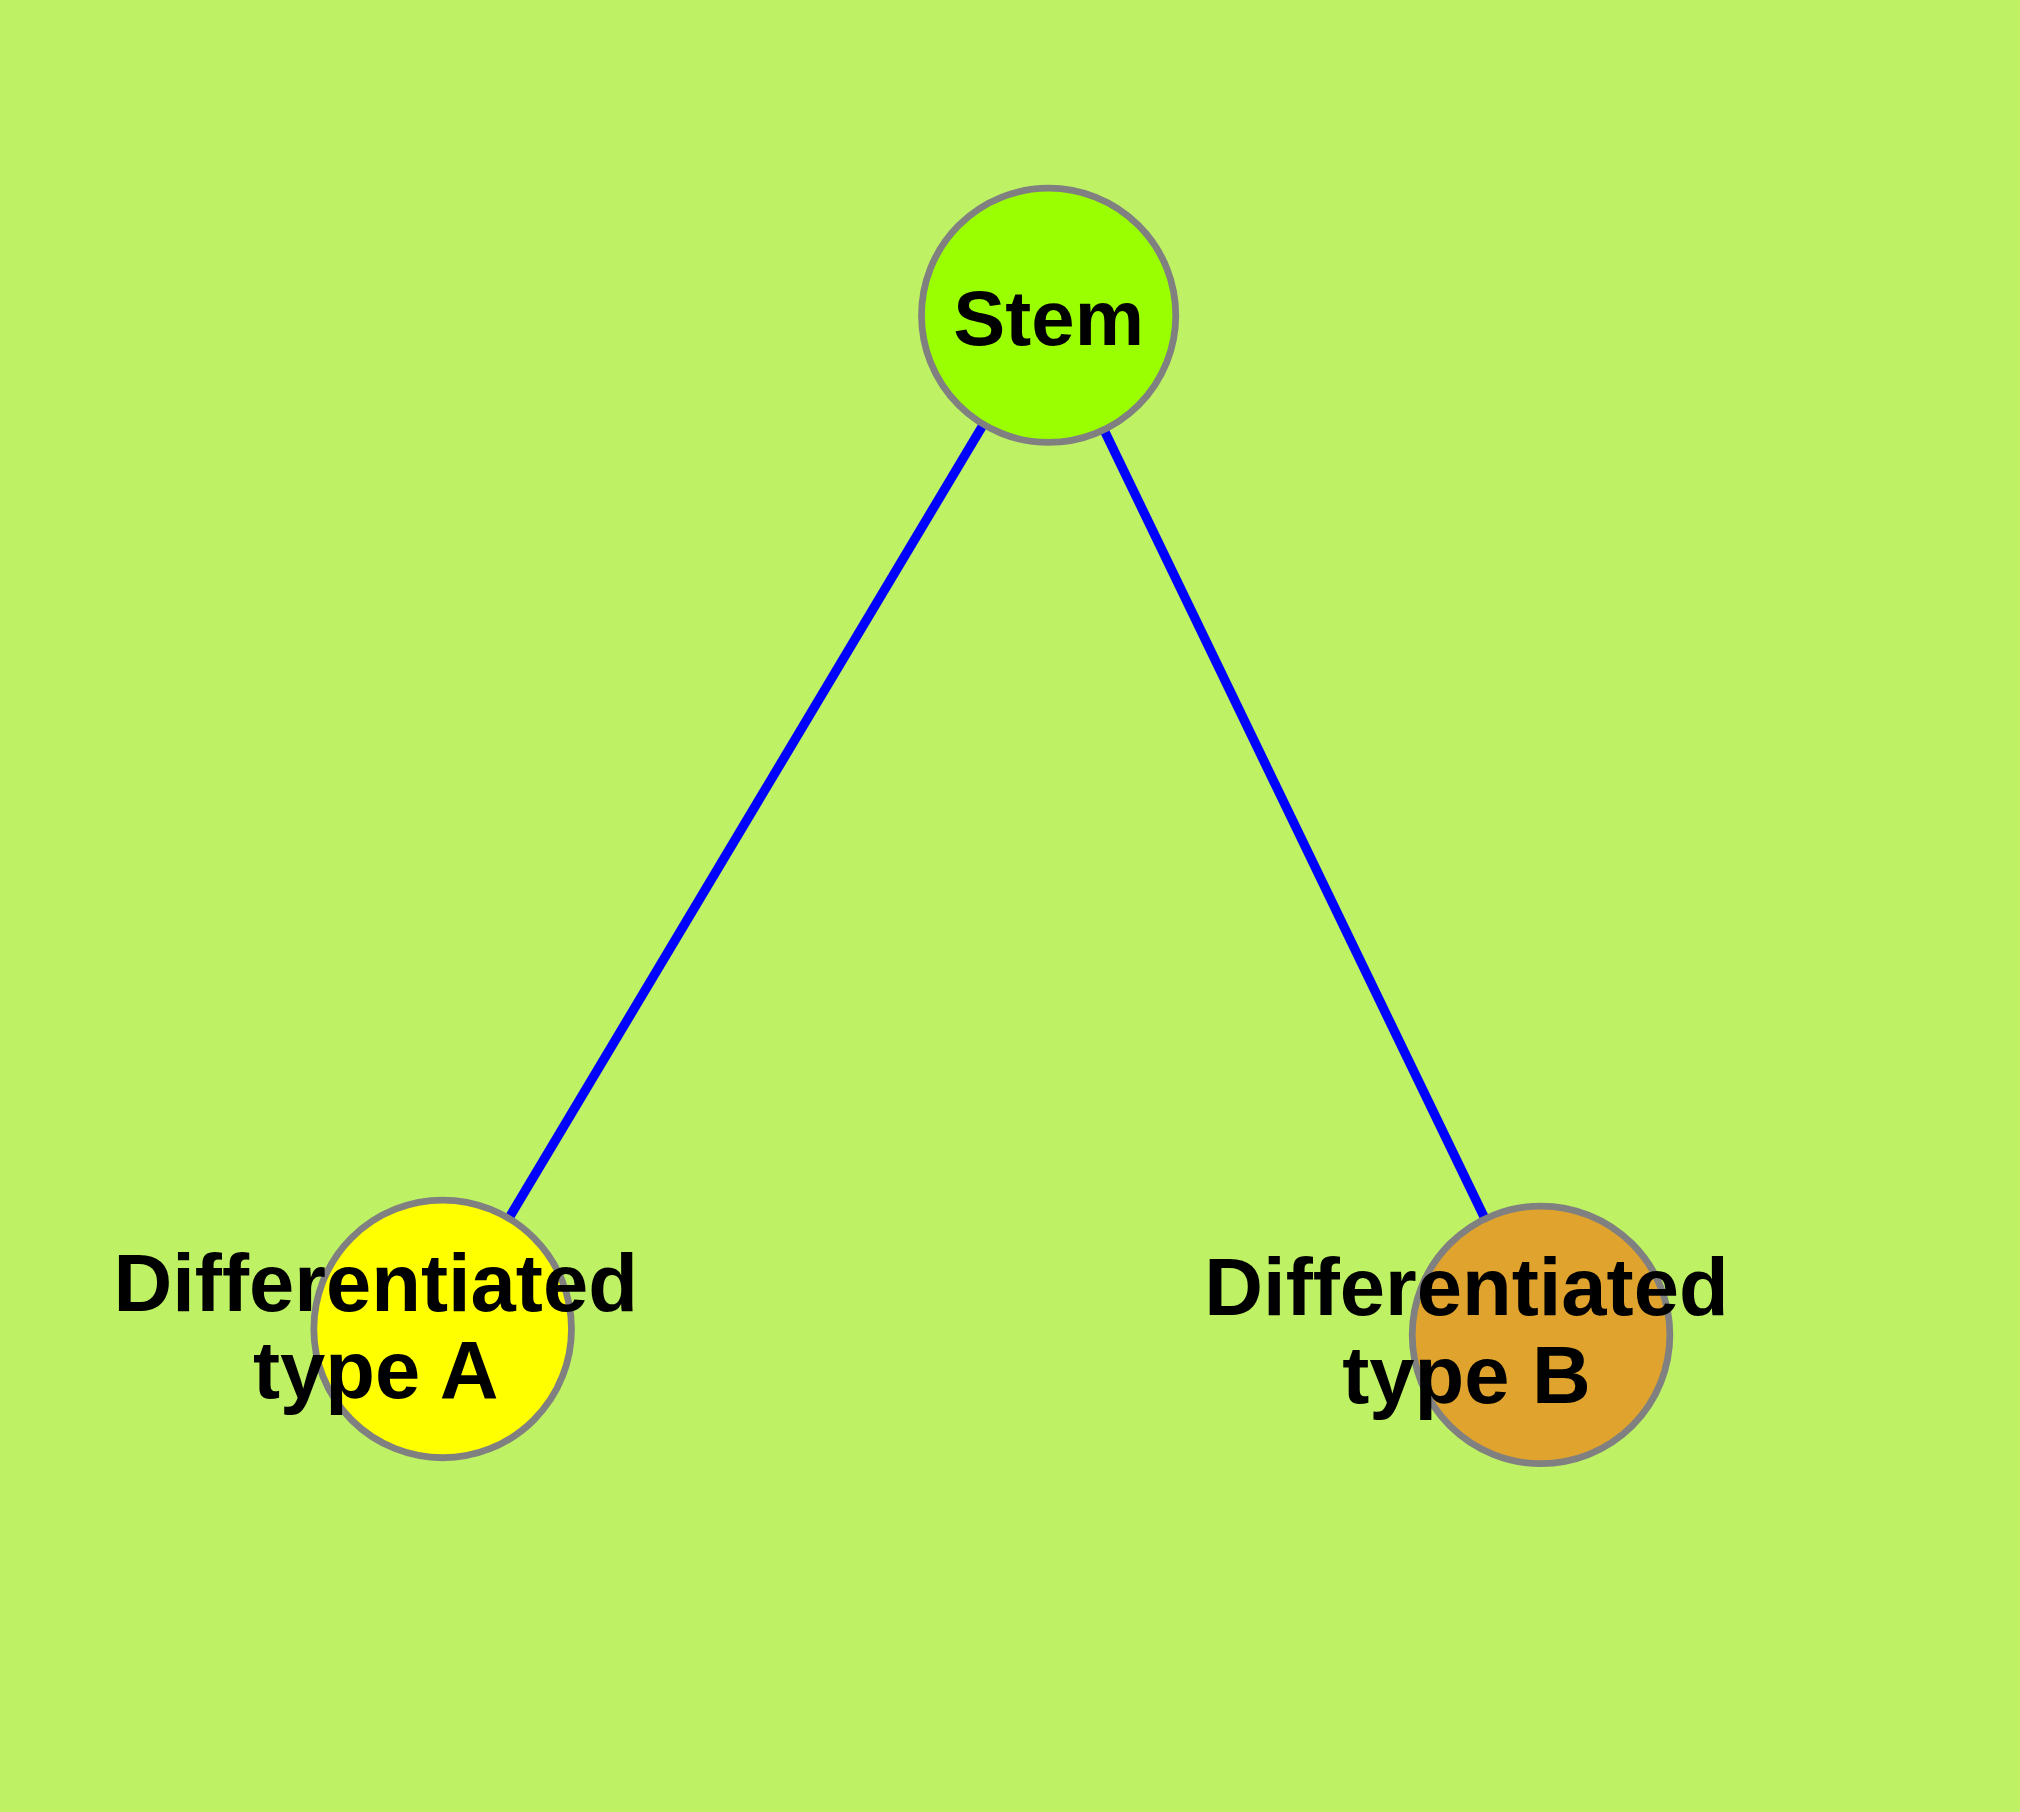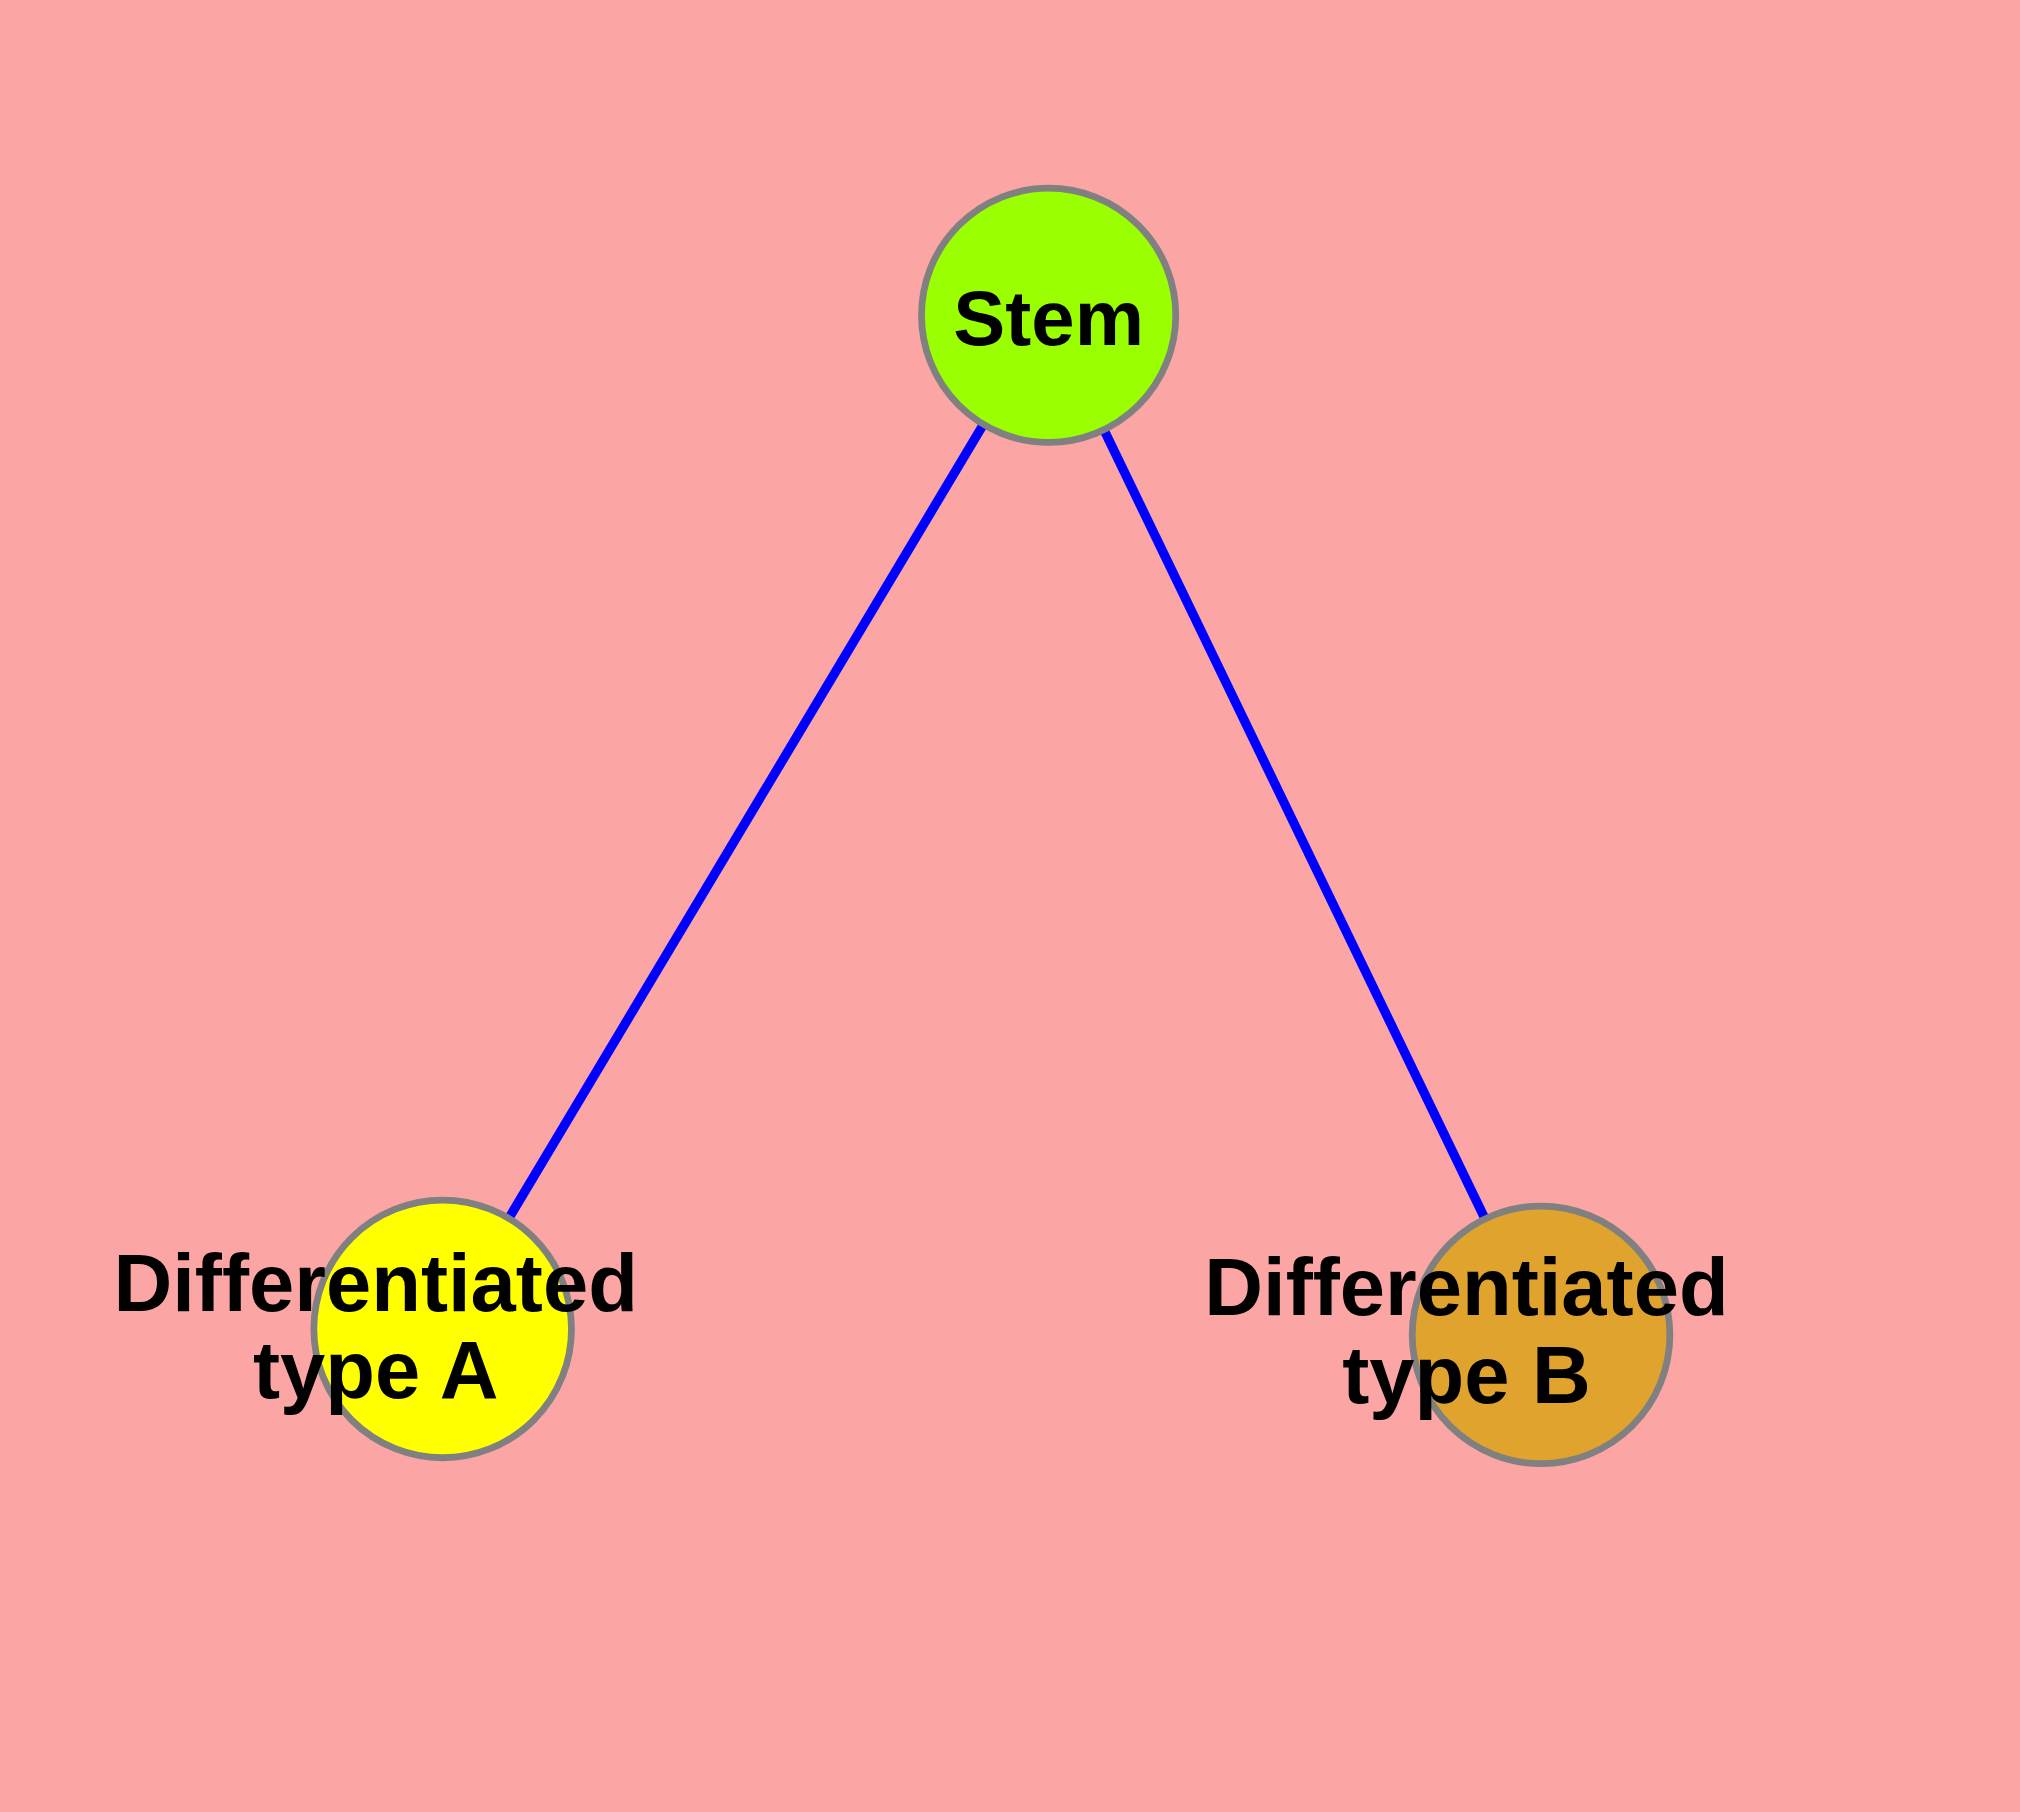--- a/index.html
+++ b/index.html
@@ -29,21 +29,21 @@
     font-weight: bold;
     fill: #000000;
     font-family: "Liberation Sans", sans-serif;
     text-anchor: middle;
     dominant-baseline: alphabetic;
   }
 </style>
 </head>
 <body>
 
-<div id="canvas" style="width: 2021px; height: 1812px; background: #fca5a5;">
+<div id="canvas" style="width: 2021px; height: 1812px; background: #bef264;">
   <svg id="graph-svg" viewBox="0 0 2384 2138" xmlns="http://www.w3.org/2000/svg" style="width: 2021px; height: 1812px;">
 
     <g>
       <line x1="1237" y1="372" x2="522" y2="1568" stroke="#0000ff" stroke-width="11" stroke-linecap="butt"></line>
       <line x1="1237" y1="372" x2="1818" y2="1575" stroke="#0000ff" stroke-width="11" stroke-linecap="butt"></line>
     </g>
 
     <g>
       <circle cx="1237" cy="372" r="150" fill="#9aff00" stroke="#808080" stroke-width="8"></circle>
       <circle cx="522" cy="1568" r="152" fill="#ffff00" stroke="#808080" stroke-width="8"></circle>

